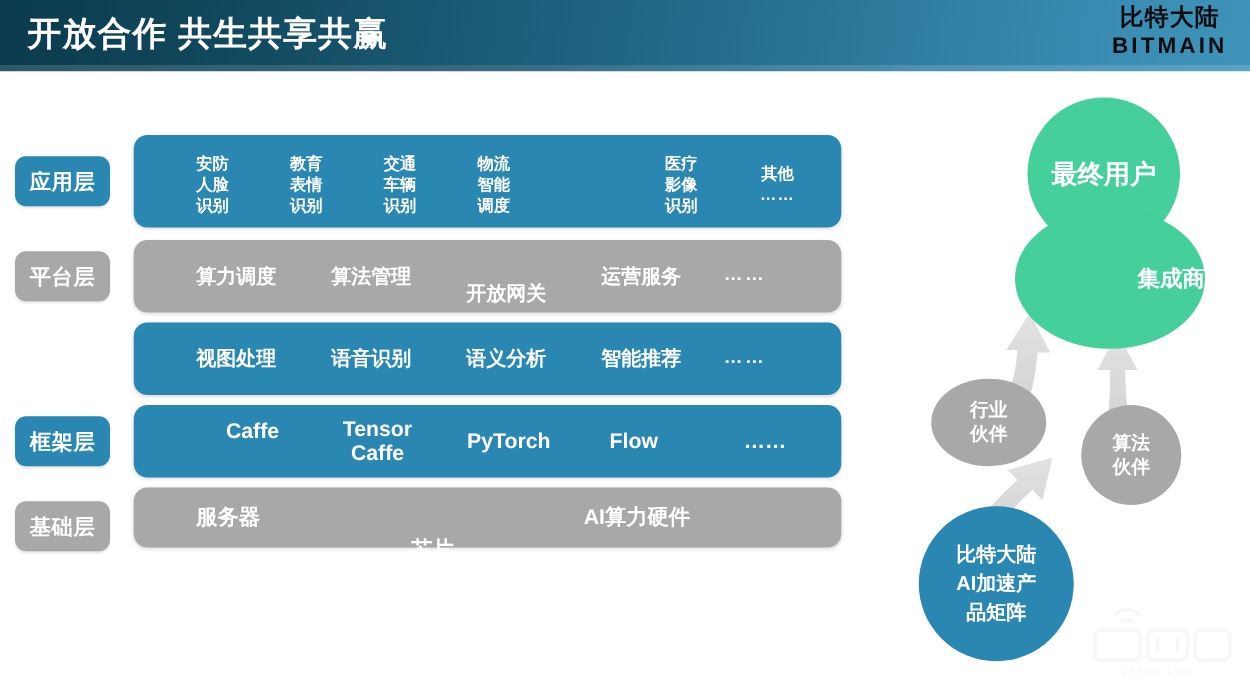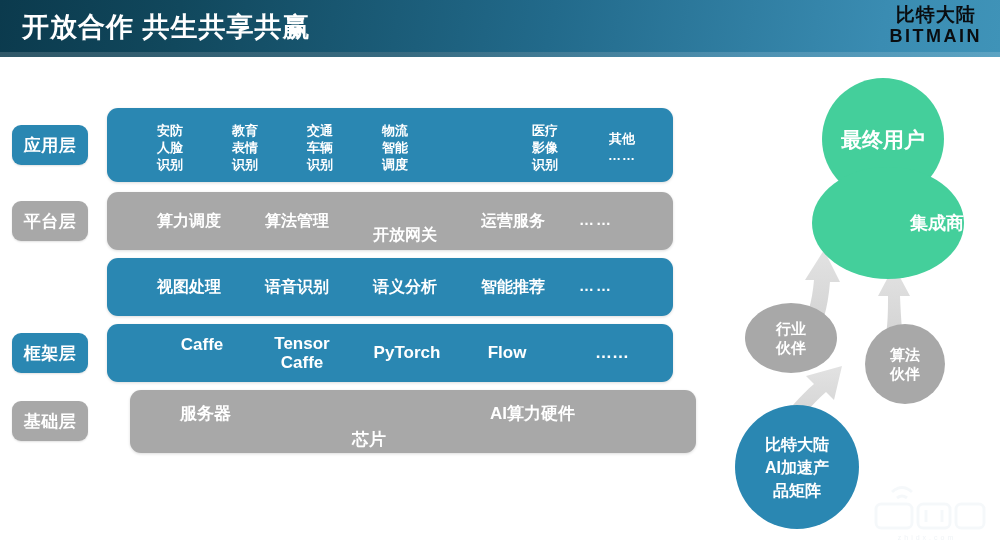--- a/index.html
+++ b/index.html
@@ -174,21 +174,21 @@
         <div>PyTorch</div>
       </div>
       <div class="fw-cell" style="left: 350px; width: 100px; top: 19px;">
         <div>Flow</div>
       </div>
       <div class="fw-cell" style="left: 455px; width: 100px; top: 19px;">
         <div>……</div>
       </div>
     </div>
     <div class="lbl gray" style="top: 349px;">基础层</div>
-    <div class="bar gray" style="top: 338px; height: 63px; margin-left: 23px;">
+    <div class="bar gray" style="top: 338px; height: 48px;">
       <div class="base-cell" style="left: 50px; top: 12px;">服务器</div>
       <div class="base-cell" style="left: 360px; top: 12px;">AI算力硬件</div>
       <div class="base-cell" style="left: 222px; top: 38px;">芯片</div>
     </div>
   </div>
 
 <div class="eco">
   <svg class="arrows" viewBox="0 0 300 508">
     <defs>
       <linearGradient id="ag" x1="0" y1="1" x2="0" y2="0">

